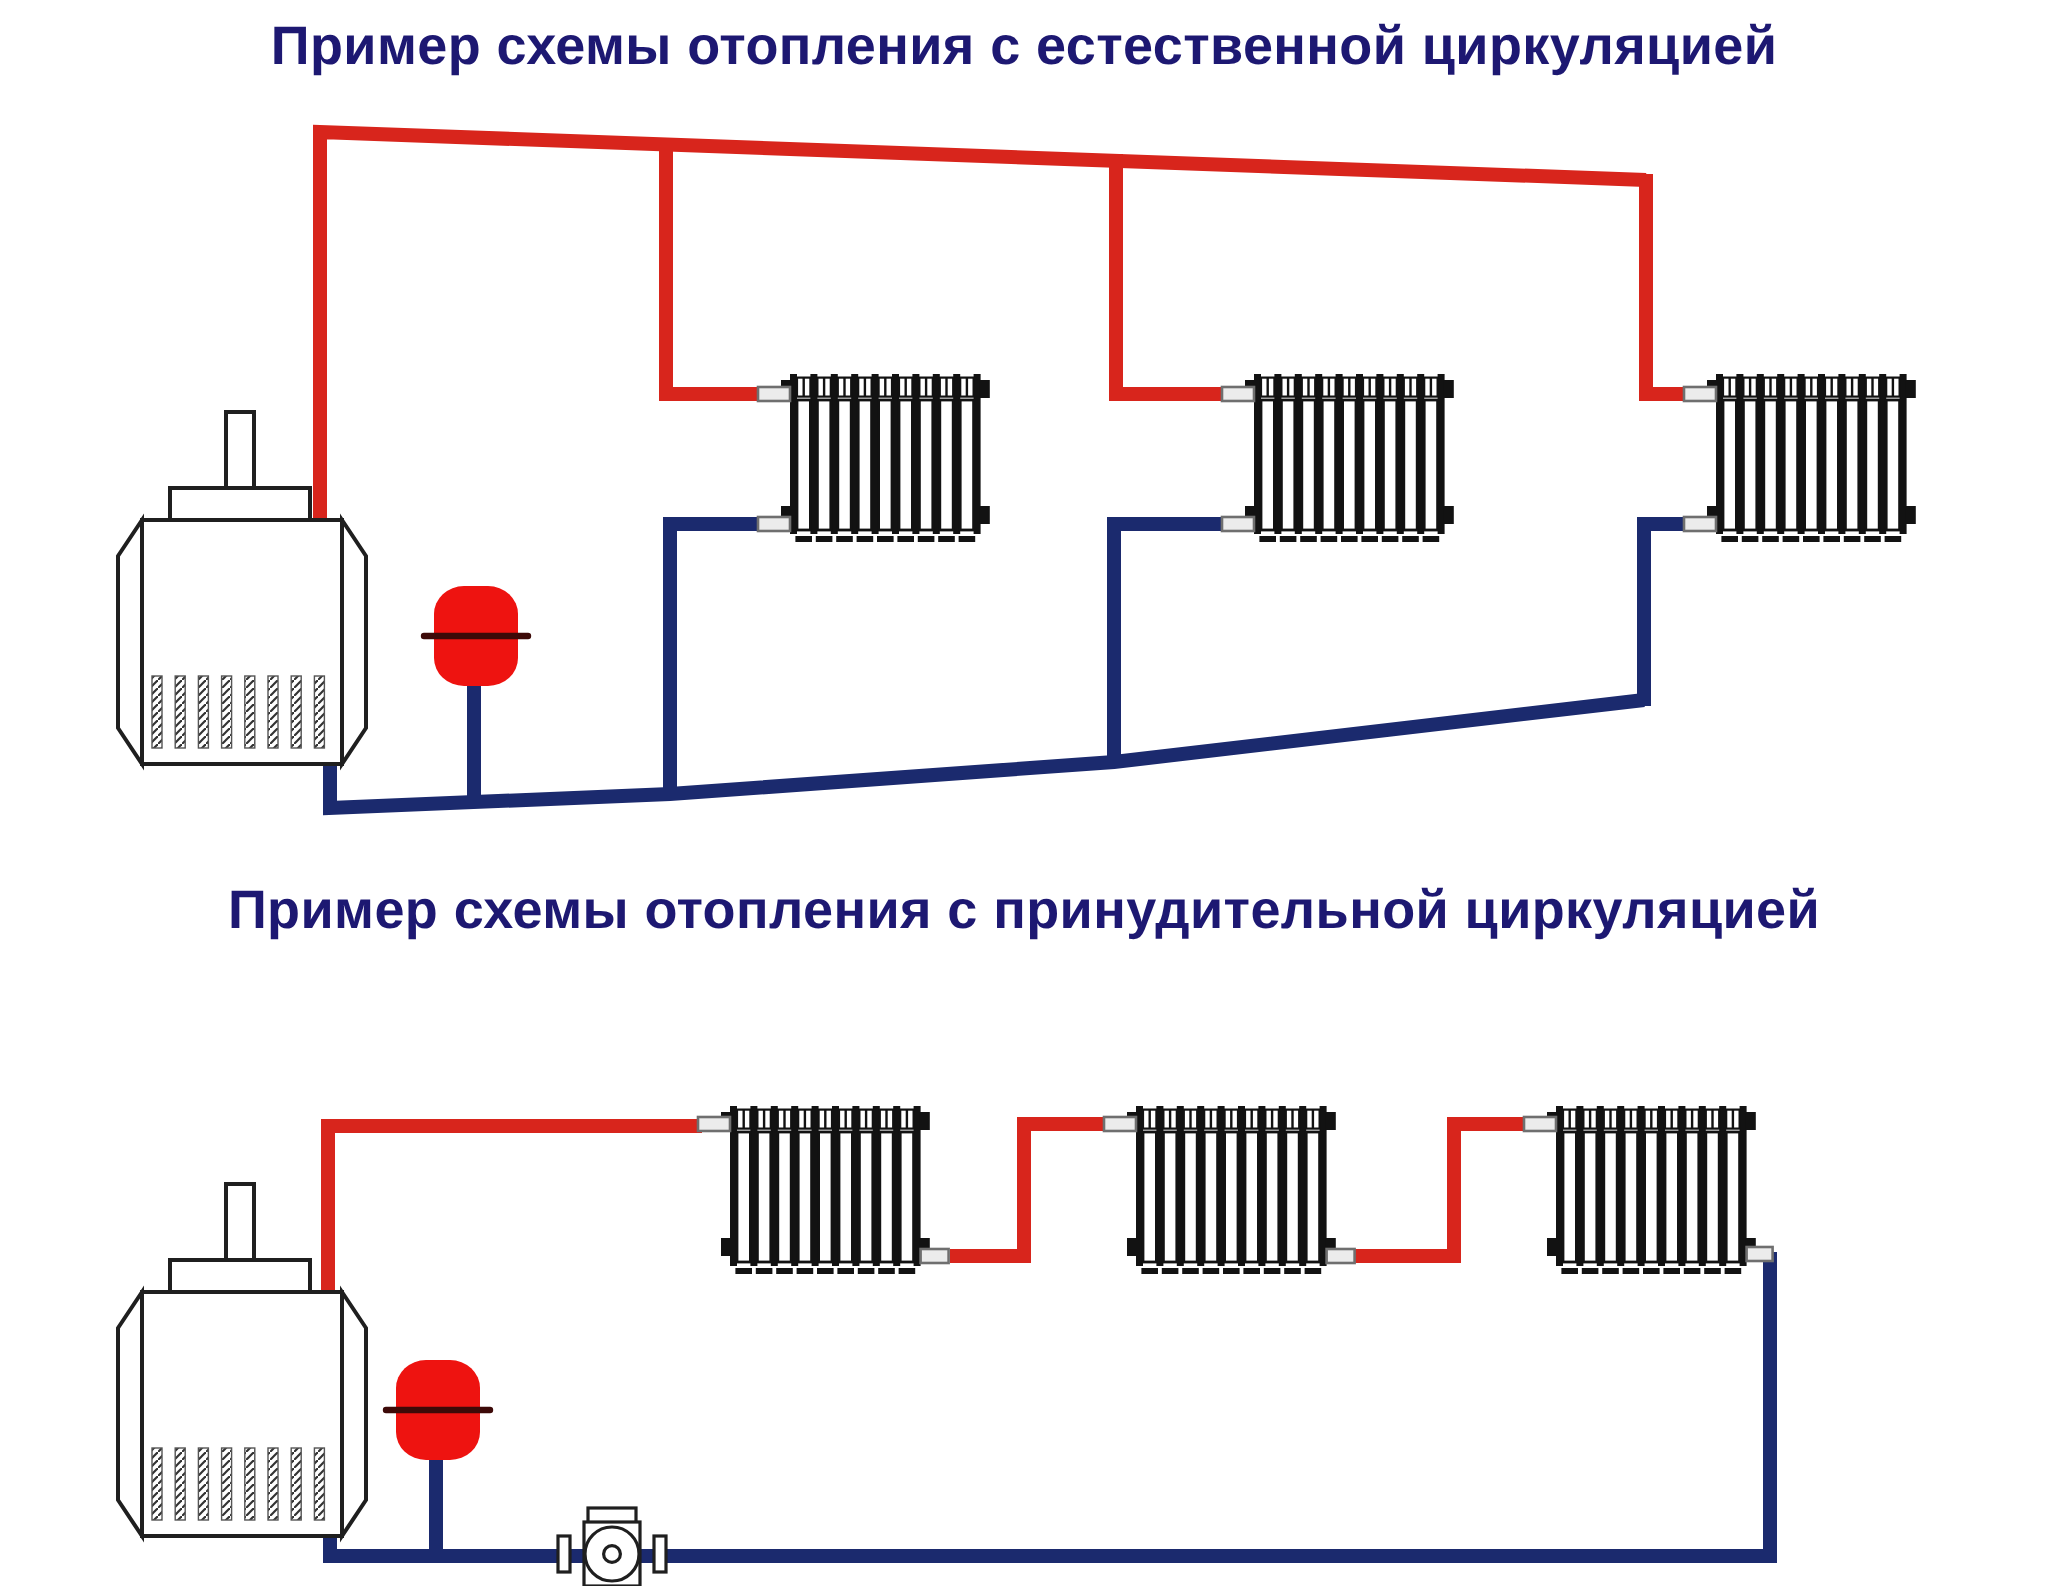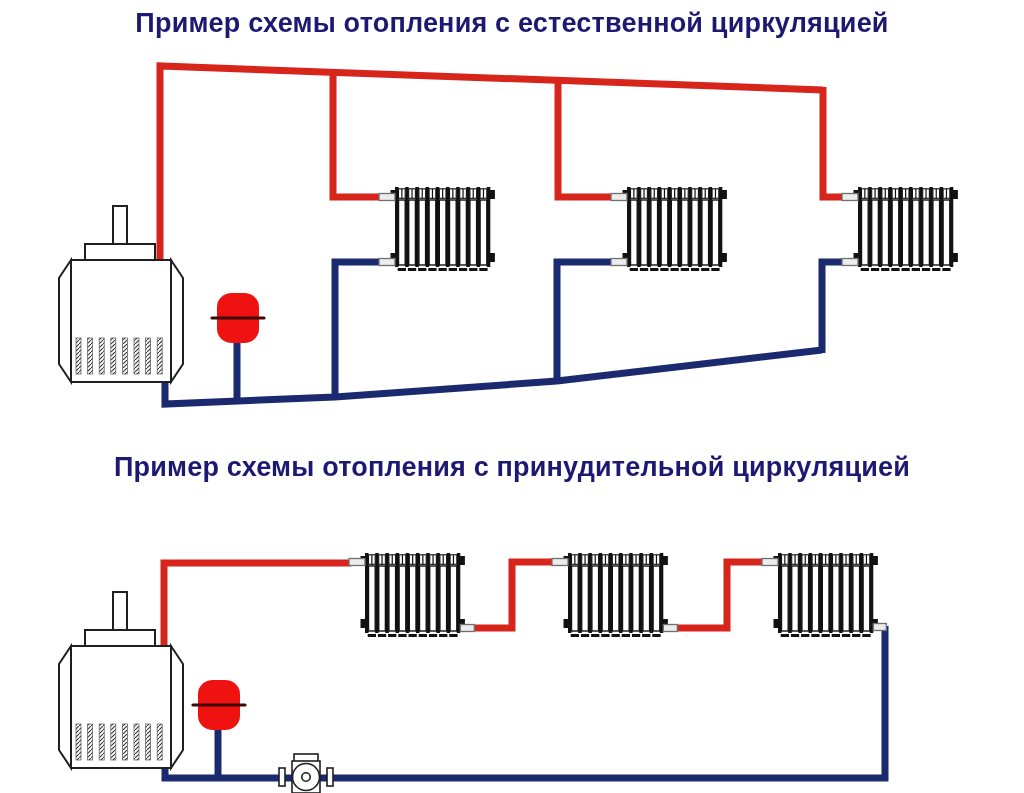--- a/index.html
+++ b/index.html
@@ -1,21 +1,21 @@
 <!DOCTYPE html>
 <html style="--background: #ffffff; --supply-pipe-red: #d8251c; --return-pipe-blue: #1b2a6e; --expansion-tank-red: #ee1310; --title-navy: #1d1872; --component-outline: #1f1f1f;"><head>
 <meta charset="utf-8">
 <style>
   *{margin:0;padding:0;box-sizing:border-box}
   html,body{width:1024px;height:793px;font-family:"Liberation Sans",sans-serif;background:#fff}
   .stage{position:relative;width:1024px;height:793px;background:var(--background,#fff);overflow:hidden}
   .title{position:absolute;left:0;width:100%;text-align:center;font-weight:bold;font-size:27px;
          letter-spacing:.2px;color:var(--title-navy,#1d1872);white-space:nowrap}
   .t1{top:8px}
-  .t2{top:452px}
+  .t2{top:440px}
   svg.diagram{position:absolute;left:0;top:0;display:block}
   .pipe{fill:none;stroke-width:7;stroke-linejoin:miter;stroke-linecap:butt}
   .pipe.red{stroke:var(--supply-pipe-red,#d8251c)}
   .pipe.blue{stroke:var(--return-pipe-blue,#1b2a6e)}
   .stub{fill:#ececec;stroke:#6f6f6f;stroke-width:1.3}
   .outline{fill:#fff;stroke:var(--component-outline,#1f1f1f);stroke-width:2}
   .thin{stroke-width:1.6}
   .rad-dark{fill:#121212}
   .rad-col{fill:#fff;stroke:#121212;stroke-width:1.4}
   .rad-pane{fill:#fff;stroke:#121212;stroke-width:1.1}

